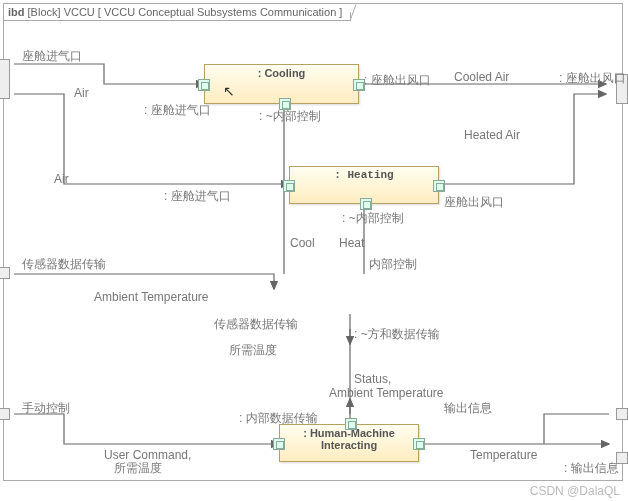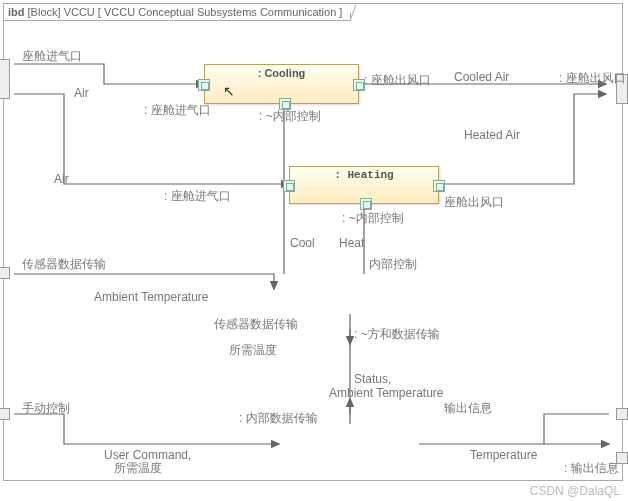--- a/index.html
+++ b/index.html
@@ -73,20 +73,27 @@
   </div>
 
   <div class="block" style="left:285px; top:162px; width:150px; height:38px;font-family:Liberation Mono, monospace;">
     <div class="block-title">: Heating</div>
     <div class="port port-inner" style="left:-7px; top:13px;"></div>
     <div class="port port-inner" style="right:-7px; top:13px;"></div>
     <div class="port port-inner" style="left:70px; bottom:-7px;"></div>
   </div>
 
 
+  <div class="block" style="left:275px; top:420px; width:140px; height:38px;">
+    <div class="block-title">: Human-Machine</div>
+    <div class="block-title">Interacting</div>
+    <div class="port port-inner" style="left:-7px; top:13px;"></div>
+    <div class="port port-inner" style="right:-7px; top:13px;"></div>
+    <div class="port port-inner" style="left:65px; top:-7px;"></div>
+  </div>
 
   <div class="port flow-port" style="left:-6px; top:55px; height:40px;"></div>
   <div class="port flow-port" style="right:-6px; top:70px; height:30px;"></div>
   <div class="port flow-port" style="left:-6px; top:263px;"></div>
   <div class="port flow-port" style="left:-6px; top:404px;"></div>
   <div class="port flow-port" style="right:-6px; top:404px;"></div>
   <div class="port flow-port" style="right:-6px; top:448px;"></div>
 
   <div class="label" style="left:18px; top:44px;">座舱进气口</div>
   <div class="label" style="left:70px; top:82px;">Air</div>

